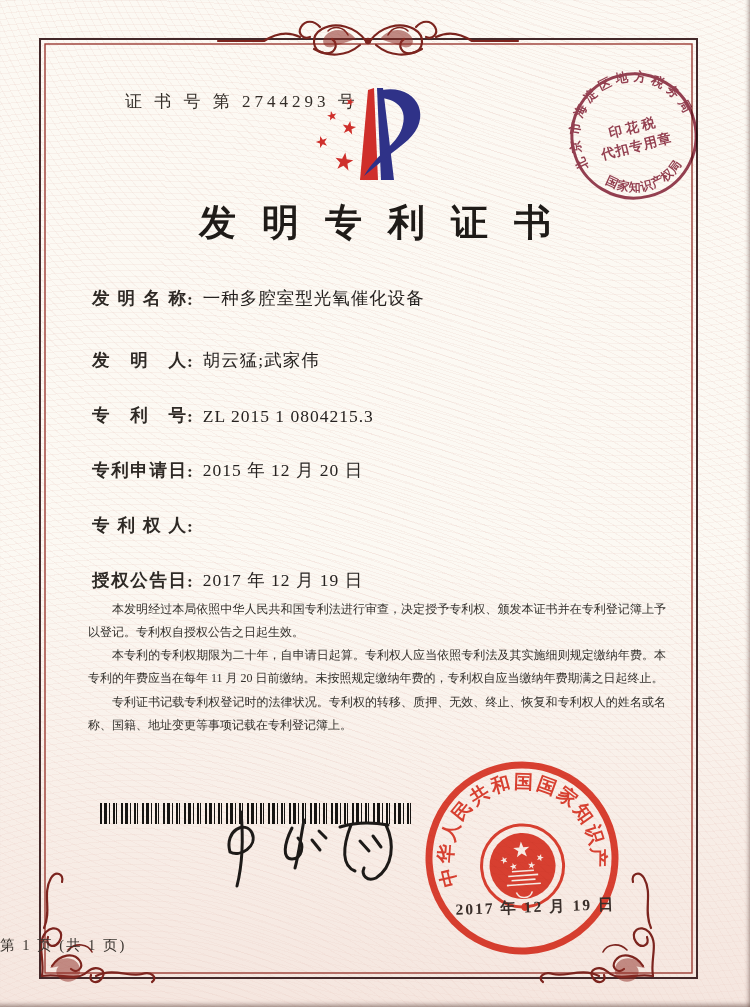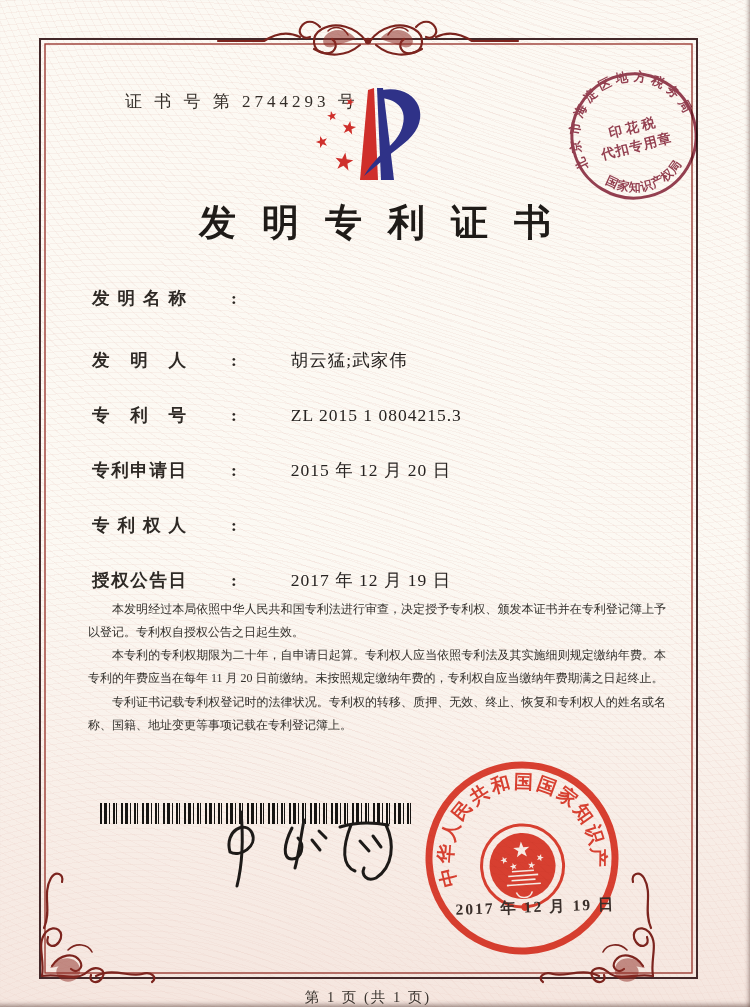--- a/index.html
+++ b/index.html
@@ -11,41 +11,41 @@
       repeating-radial-gradient(circle at 18% 130%, rgba(213,152,142,.10) 0 1px, transparent 1px 6px),
       repeating-radial-gradient(circle at 85% -25%, rgba(213,152,142,.09) 0 1px, transparent 1px 7px),
       #fcf9f3;
     box-shadow: inset -5px 0 4px -4px rgba(80,55,50,.55), inset 0 -7px 5px -5px rgba(80,55,50,.55);
   }
   .abs{position:absolute;}
   .cert-no{left:92px;top:90px;font-size:17px;letter-spacing:4px;color:#332d28;margin-left:33px;}
   .title{left:0;top:198px;width:100%;text-align:center;font-size:37px;font-weight:bold;
          letter-spacing:26px;text-indent:26px;color:#1f1b18;}
   .fields{left:92px;top:286px;width:575px;}
-  .frow{display:flex;align-items:center;font-size:17.5px;margin-bottom:31px;gap:44px;}
+  .frow{display:flex;align-items:flex-end;font-size:17.5px;margin-bottom:31px;}
   .frow.gap-lg{margin-bottom:38px;}
   .flabel{display:inline-block;width:94px;text-align:justify;text-align-last:justify;
           font-weight:600;color:#2e2925;}
   .fcolon{margin:0 10px 0 1px;font-weight:600;}
   .fvalue{letter-spacing:1px;color:#262220;}
   .bodytext{left:88px;top:598px;width:578px;font-size:12px;line-height:1.93;
             color:#33302c;text-align:justify;}
   .bodytext p{margin:0;text-indent:2em;}
   .barcode{left:100px;top:803px;width:312px;height:21px;
     background:repeating-linear-gradient(90deg,#161412 0 2px,transparent 2px 4px,#161412 4px 7px,
       transparent 7px 9px,#161412 9px 10px,transparent 10px 13px,#161412 13px 15px,
       transparent 15px 16px,#161412 16px 17px,transparent 17px 21px);}
   .signoff{left:113px;top:834px;font-family:"Liberation Sans","DejaVu Sans",sans-serif;
            font-size:17px;line-height:1.85;color:#2c2824;}
   .signature{left:210px;top:800px;}
   .seal{left:416px;top:752px;mix-blend-mode:multiply;opacity:.95;}
   .seal-date{left:438px;top:897px;width:195px;text-align:center;font-size:15.5px;
              font-weight:600;letter-spacing:2px;color:#3a2f2b;transform:rotate(-2deg);}
   .stamp{left:556px;top:58px;mix-blend-mode:multiply;opacity:.92;}
-  .footer{left:0;top:988px;width:736px;text-align:center;font-size:14.5px;color:#39332e;letter-spacing:2px;}
+  .footer{left:0;top:936px;width:736px;font-size:14.5px;color:#39332e;letter-spacing:2px;}
   svg text{font-family:"Liberation Serif","DejaVu Serif",serif;}
 </style>
 </head>
 <body>
 
 <div class="paper">
 
   <svg class="abs" style="left:0;top:0" width="750" height="1007" viewBox="0 0 750 1007">
     <rect x="40" y="39" width="657" height="939" fill="none" stroke="#44292a" stroke-width="2"></rect>
     <rect x="45" y="44" width="647" height="929" fill="none" stroke="#9c3c34" stroke-width="1.4"></rect>
@@ -96,20 +96,21 @@
     <polygon points="77,12 83,12 94,104 81,104" fill="#2f3288"></polygon>
     <path d="M82,14 C116,8 134,40 108,64 C96,74 78,88 64,100 C78,76 96,70 102,52 C108,34 98,24 82,22 Z" fill="#2f3288"></path>
   </svg>
 
   <div class="abs title">发明专利证书</div>
 
   <div class="abs fields">
     <div class="frow gap-lg">
       <span class="flabel">发明名称</span>
         <span class="fcolon">:</span>
+      <span class="fvalue">一种多腔室型光氧催化设备</span>
     </div>
     <div class="frow">
       <span class="flabel">发明人</span>
         <span class="fcolon">:</span>
       <span class="fvalue">胡云猛;武家伟</span>
     </div>
     <div class="frow">
       <span class="flabel">专利号</span>
         <span class="fcolon">:</span>
       <span class="fvalue">ZL 2015 1 0804215.3</span>

